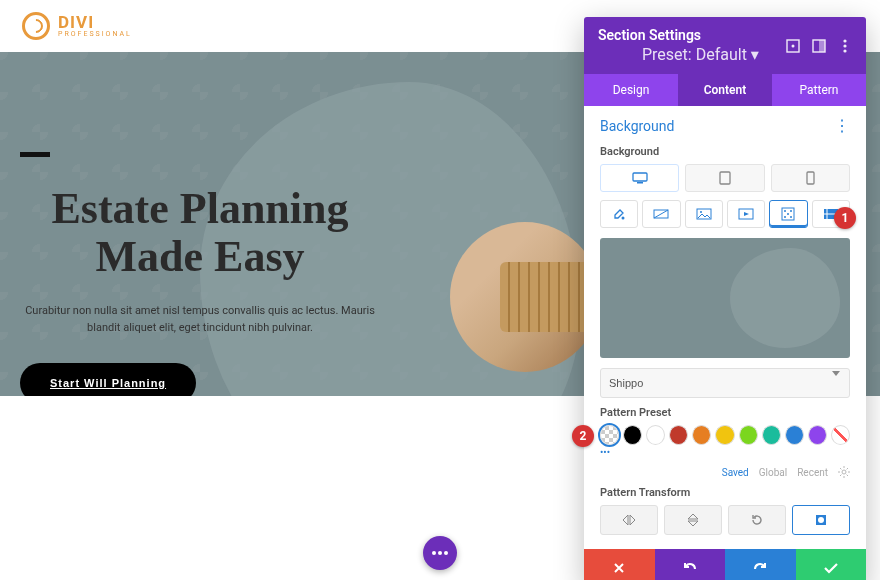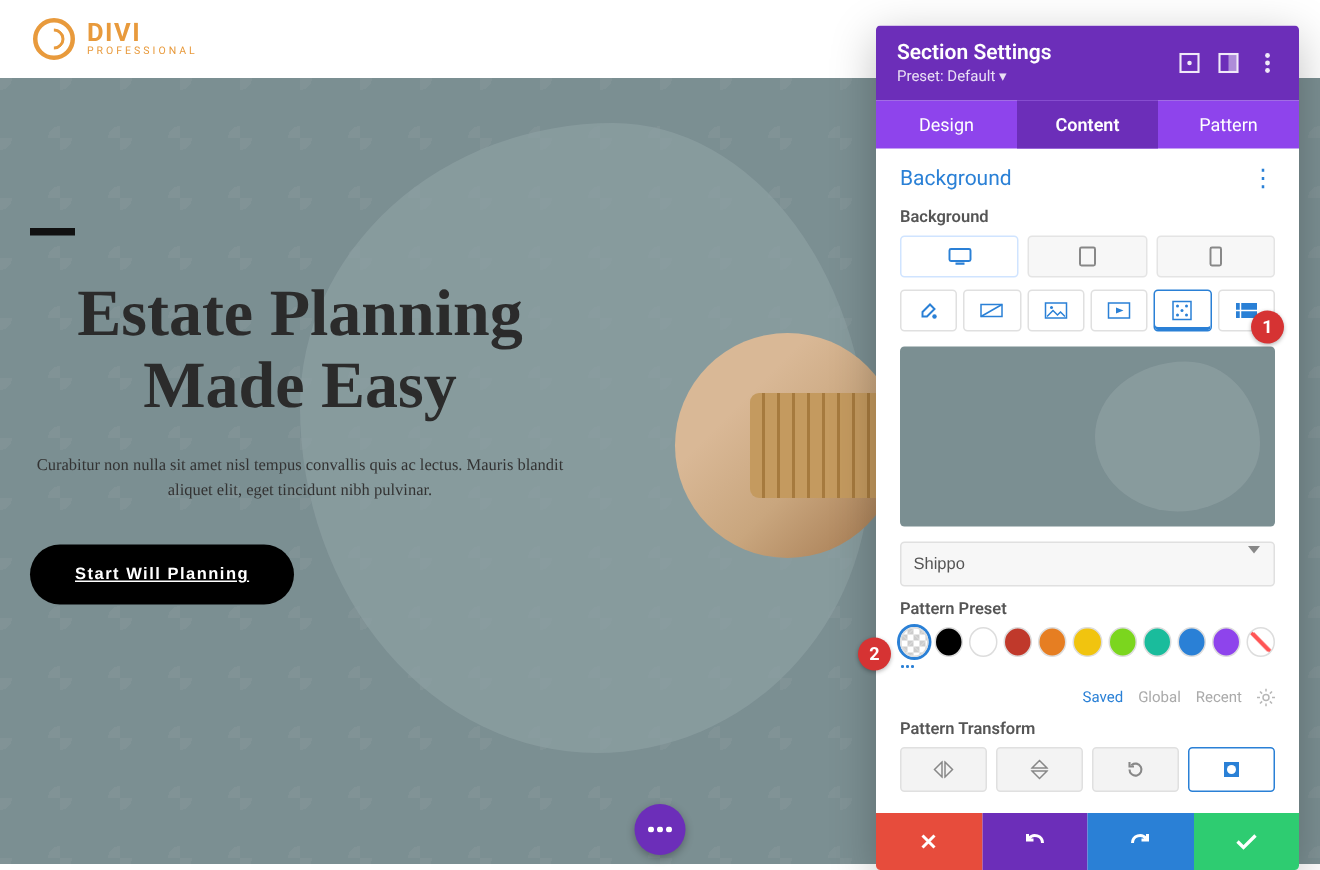--- a/index.html
+++ b/index.html
@@ -10,39 +10,39 @@
   .logo { display: flex; align-items: center; gap: 8px; }
   .logo-mark { width: 28px; height: 28px; border: 3px solid #e89a3c; border-radius: 50%; position: relative; }
   .logo-mark::after { content:""; position:absolute; inset:4px; border:2px solid #e89a3c; border-radius:50%; border-left-color:transparent; border-bottom-color:transparent; transform:rotate(45deg);}
   .logo-text { display:flex; flex-direction:column; line-height:1; }
   .logo-main { font-weight:700; font-size:17px; letter-spacing:1px; color:#e89a3c; }
   .logo-sub { font-size:7px; letter-spacing:2px; color:#e89a3c; }
   .nav { display:flex; gap:26px; font-size:13px; color:#555; }
   .nav span { cursor:pointer; }
 
   
-  .hero { position:relative; height:524px; background:#7b8f92; overflow:hidden; }
+  .hero { position:relative; height:344px; background:#7b8f92; overflow:hidden; }
   .hero-pattern { position:absolute; inset:0; background-image: radial-gradient(circle at 0 0,#8a9b9d 8px,transparent 8px),radial-gradient(circle at 40px 40px,#8a9b9d 8px,transparent 8px); background-size:40px 40px; opacity:.4; }
   .blob { position:absolute; left:200px; top:30px; width:380px; height:420px; border-radius:55% 45% 48% 52% / 45% 55% 45% 55%; background:#8da0a2; opacity:.7; }
   .hand { position:absolute; left:450px; top:170px; width:150px; height:150px; border-radius:50%; background: linear-gradient(135deg,#d9b896 30%,#c9a67e 60%,#a0744a 100%); overflow:hidden; }
   .hand::before{content:"";position:absolute;right:10px;top:40px;width:90px;height:70px;background:repeating-linear-gradient(90deg,#c49a5f 0 8px,#a67a3e 8px 10px);border-radius:6px;}
   .hero-content { position:relative; padding:100px 0 0 20px; max-width:380px; color:#2b2b2b; }
   .accent { width:30px; height:5px; background:#111; margin-bottom:28px;}
   .hero h1 { font-family: Georgia, "Times New Roman", serif; font-size:44px; font-weight:700; line-height:1.1; text-align:center; }
-  .hero p { font-size:11px; text-align:center; margin-top:20px; line-height:1.6; color:#333;font-family:Liberation Serif, serif; }
+  .hero p { font-size:11px; text-align:center; margin-top:20px; line-height:1.6; color:#333; }
   .cta { margin-top:26px; background:#000; color:#fff; font-size:11px; font-weight:600; letter-spacing:1px; padding:14px 30px; border:none; border-radius:30px; cursor:pointer;text-decoration:underline; }
 
   .fab { position:absolute; left:50%; bottom:10px; transform:translateX(-50%); width:34px; height:34px; border-radius:50%; background:#6c2eb9; color:#fff; display:flex; align-items:center; justify-content:center; font-size:18px; box-shadow:0 2px 6px rgba(0,0,0,.3); cursor:pointer;}
 
   
   .panel { position:absolute; top:17px; right:14px; width:282px; background:#fff; box-shadow:0 8px 30px rgba(0,0,0,.25); border-radius:3px; overflow:hidden; display:flex; flex-direction:column; }
   .panel-head { background:#6c2eb9; color:#fff; padding:10px 14px; display:flex; align-items:center; justify-content:space-between; }
   .panel-head-left { display:flex; flex-direction:column; }
   .panel-title { font-size:14px; font-weight:600; }
-  .panel-sub { font-size:10px; opacity:.85; margin-top:2px;}
+  .panel-sub { font-size:16px; opacity:.85; margin-top:2px;margin-left:44px;}
   .panel-head-icons { display:flex; gap:12px; align-items:center; }
   .hicon { width:14px; height:14px; cursor:pointer; opacity:.9; }
   .tabs { display:flex; background:#8e44ec; color:#fff; font-size:12px; }
   .tab { flex:1; text-align:center; padding:9px 0; cursor:pointer; }
   .tab.active { background:#6c2eb9; font-weight:600; }
   .panel-body { padding:10px 16px 14px; font-size:12px; color:#333; overflow-y:auto; }
   .section-head { display:flex; justify-content:space-between; align-items:center; color:#2a80d6; font-size:14px; margin-bottom:10px;}
   .dots3 { color:#2a80d6; font-size:16px; cursor:pointer; }
   .label { font-size:11px; font-weight:600; color:#555; margin:8px 0 6px; }
   .device-row { display:flex; gap:6px; }

